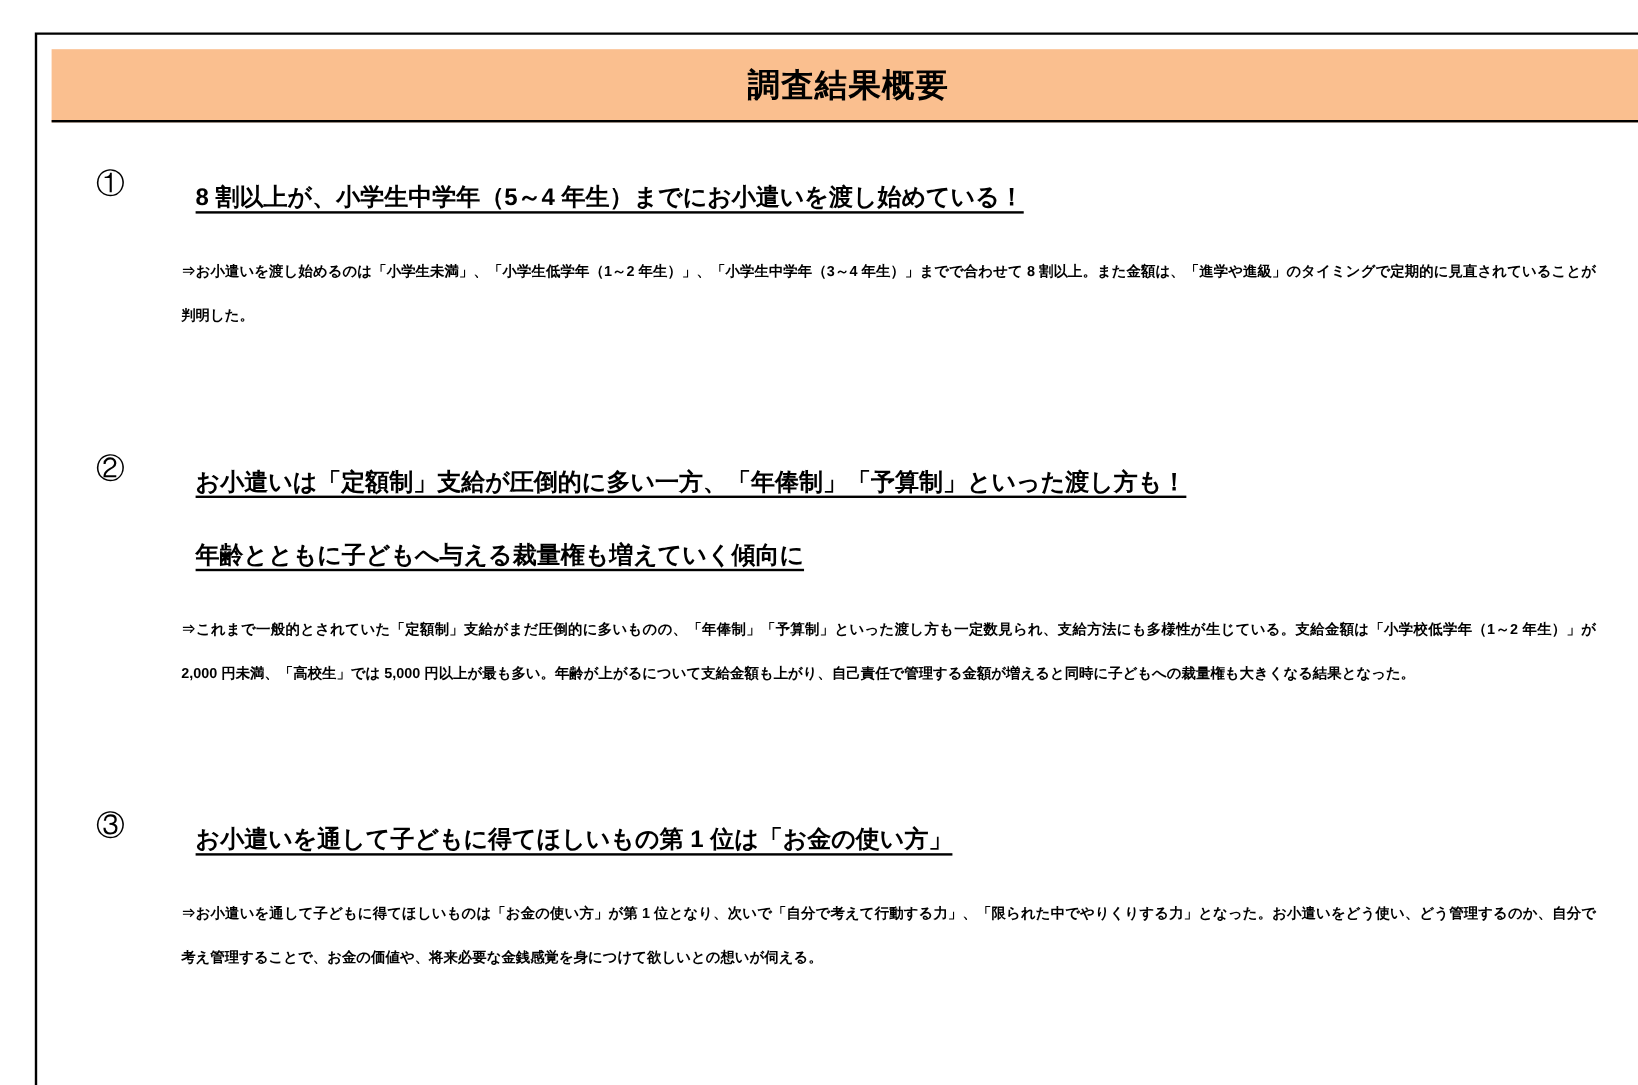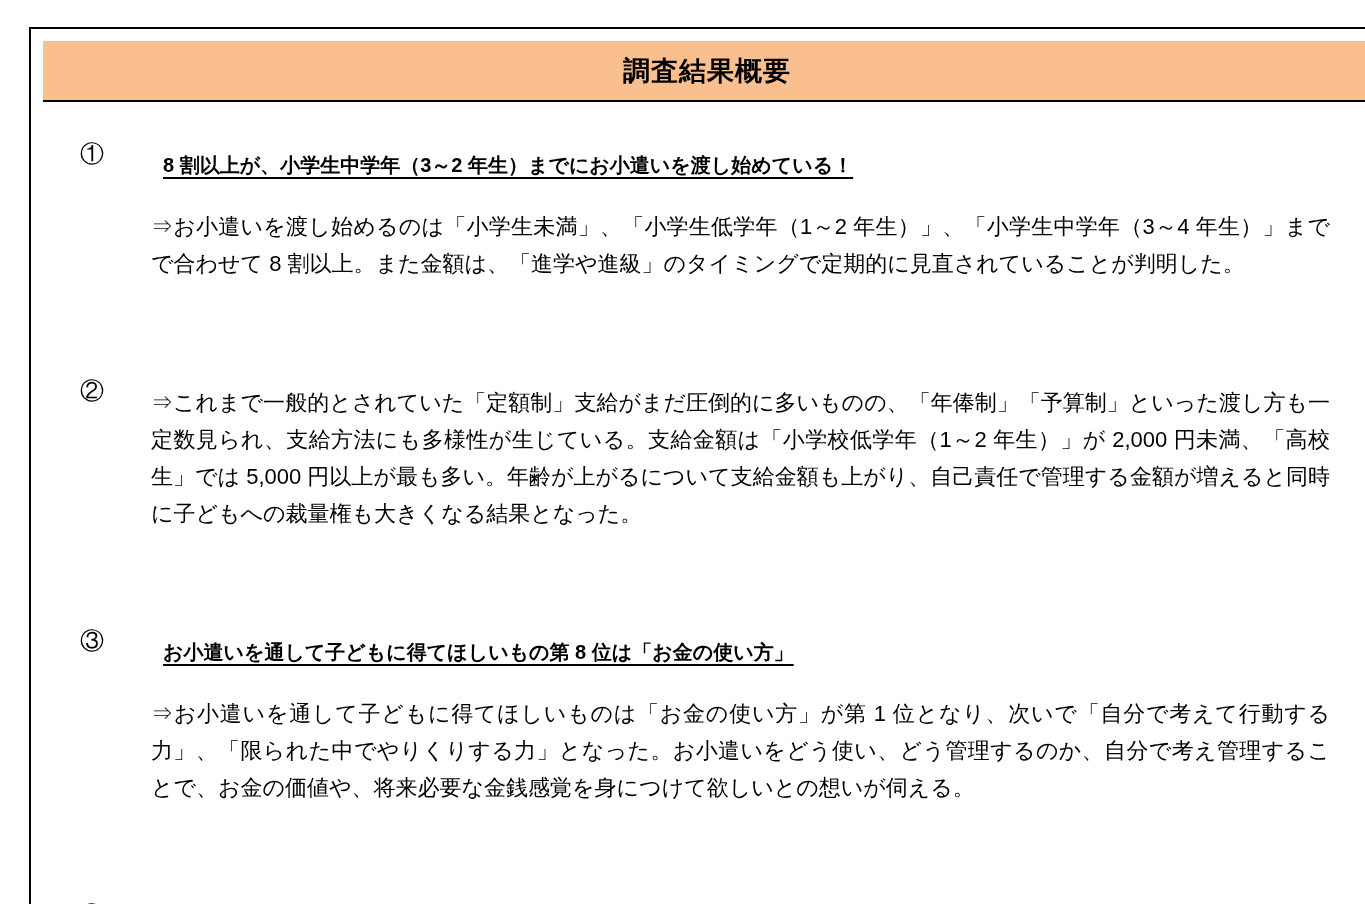--- a/index.html
+++ b/index.html
@@ -55,56 +55,59 @@
     font-weight: bold;
     line-height: 37px;
     white-space: nowrap;
   }
   .headline .u {
     text-decoration: underline;
     text-decoration-thickness: 2px;
     text-underline-offset: 5px;
   }
   .para {
-    font-size: 22px;
+    font-size: 12px;
     line-height: 37px;
     text-align: justify;
     text-justify: inter-ideograph;
+    font-weight: bold;
   }
 </style>
 </head>
 <body>
 
 <div class="box">
 
   <div class="header-band" style="background:#FABF8F;">
     <div class="title">調査結果概要</div>
   </div>
 
   <div class="body-area">
 
     <div class="section">
       <div class="num-col">①</div>
       <div class="text-col">
-        <div class="headline"><span class="u">8 割以上が、小学生中学年（3～2 年生）までにお小遣いを渡し始めている！</span></div>
+        <div class="headline"><span class="u">8 割以上が、小学生中学年（5～4 年生）までにお小遣いを渡し始めている！</span></div>
         <p class="para">⇒お小遣いを渡し始めるのは「小学生未満」、「小学生低学年（1～2 年生）」、「小学生中学年（3～4 年生）」までで合わせて 8 割以上。また金額は、「進学や進級」のタイミングで定期的に見直されていることが判明した。</p>
       </div>
     </div>
 
     <div class="section">
       <div class="num-col">②</div>
       <div class="text-col">
+        <div class="headline"><span class="u">お小遣いは「定額制」支給が圧倒的に多い一方、「年俸制」「予算制」といった渡し方も！</span></div>
+        <div class="headline"><span class="u">年齢とともに子どもへ与える裁量権も増えていく傾向に</span></div>
         <p class="para">⇒これまで一般的とされていた「定額制」支給がまだ圧倒的に多いものの、「年俸制」「予算制」といった渡し方も一定数見られ、支給方法にも多様性が生じている。支給金額は「小学校低学年（1～2 年生）」が 2,000 円未満、「高校生」では 5,000 円以上が最も多い。年齢が上がるについて支給金額も上がり、自己責任で管理する金額が増えると同時に子どもへの裁量権も大きくなる結果となった。</p>
       </div>
     </div>
 
     <div class="section">
       <div class="num-col">③</div>
       <div class="text-col">
-        <div class="headline"><span class="u">お小遣いを通して子どもに得てほしいもの第 8 位は「お金の使い方」</span></div>
+        <div class="headline"><span class="u">お小遣いを通して子どもに得てほしいもの第 1 位は「お金の使い方」</span></div>
         <p class="para">⇒お小遣いを通して子どもに得てほしいものは「お金の使い方」が第 1 位となり、次いで「自分で考えて行動する力」、「限られた中でやりくりする力」となった。お小遣いをどう使い、どう管理するのか、自分で考え管理することで、お金の価値や、将来必要な金銭感覚を身につけて欲しいとの想いが伺える。</p>
       </div>
     </div>
 
     <div class="section">
       <div class="num-col">④</div>
       <div class="text-col">
         <div class="headline"><span class="u">9 割以上が、デジタル教科書の積極的な利用に期待！</span></div>
       </div>
     </div>

